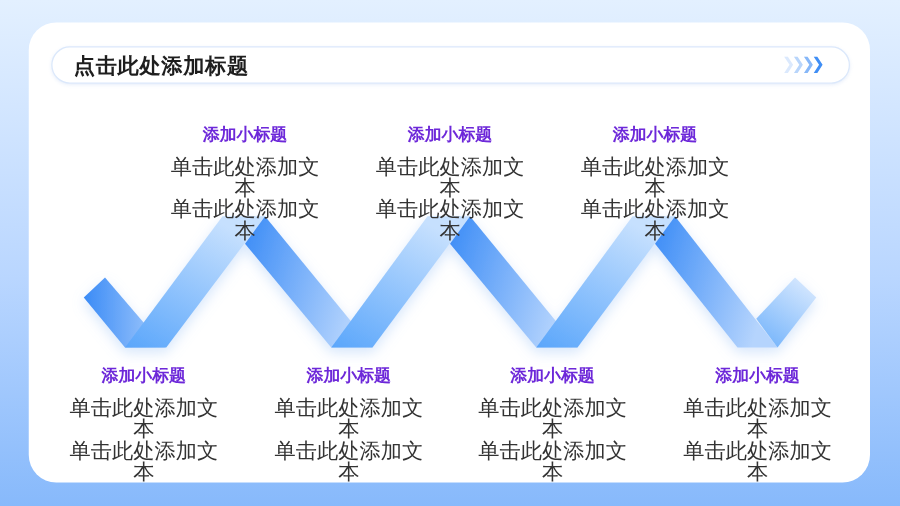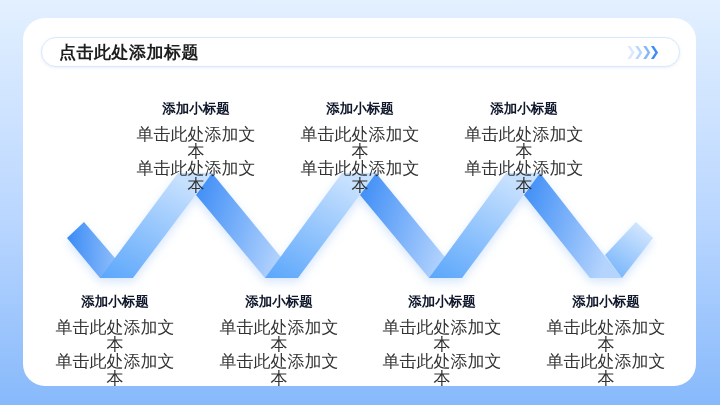--- a/index.html
+++ b/index.html
@@ -25,21 +25,21 @@
   .chevrons {
     position:absolute; right:22px; top:6px; font-size:13px; font-weight:bold;
     letter-spacing:-3px;
   }
   .chevrons span { display:inline-block; }
   .ribbon { position:absolute; left:0; top:0; }
   .label-block {
     position:absolute; width:130px; text-align:center;
   }
   .label-title {
-    font-size:13.5px; font-weight:bold; color:#0f172a; height:20px; line-height:20px;
+    font-size:13.5px; font-weight:bold; color:#6d28d9; height:20px; line-height:20px;
   }
   .label-text {
     font-size:17px; color:#333; line-height:17px;
   }
   .label-text.first { margin-top:8px; }
 </style>
 </head>
 <body>
 
 <div class="card"></div>

